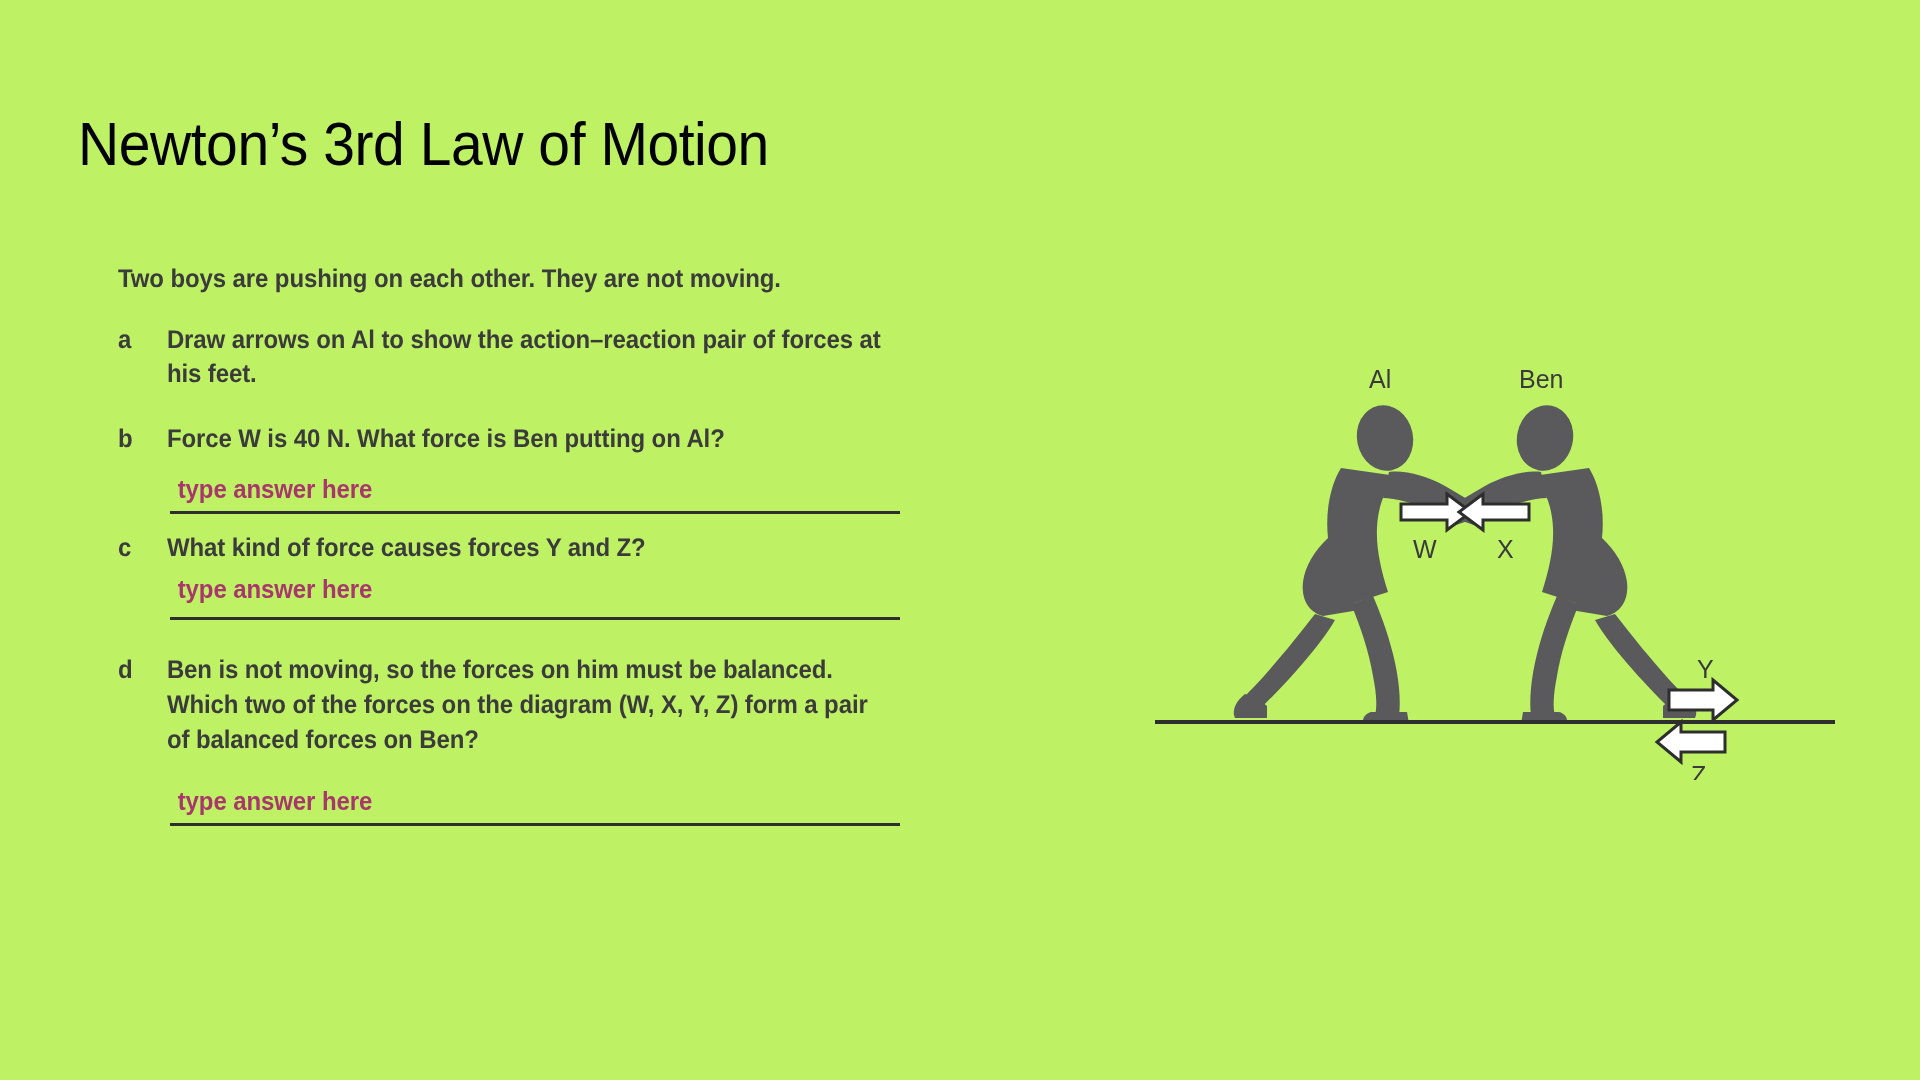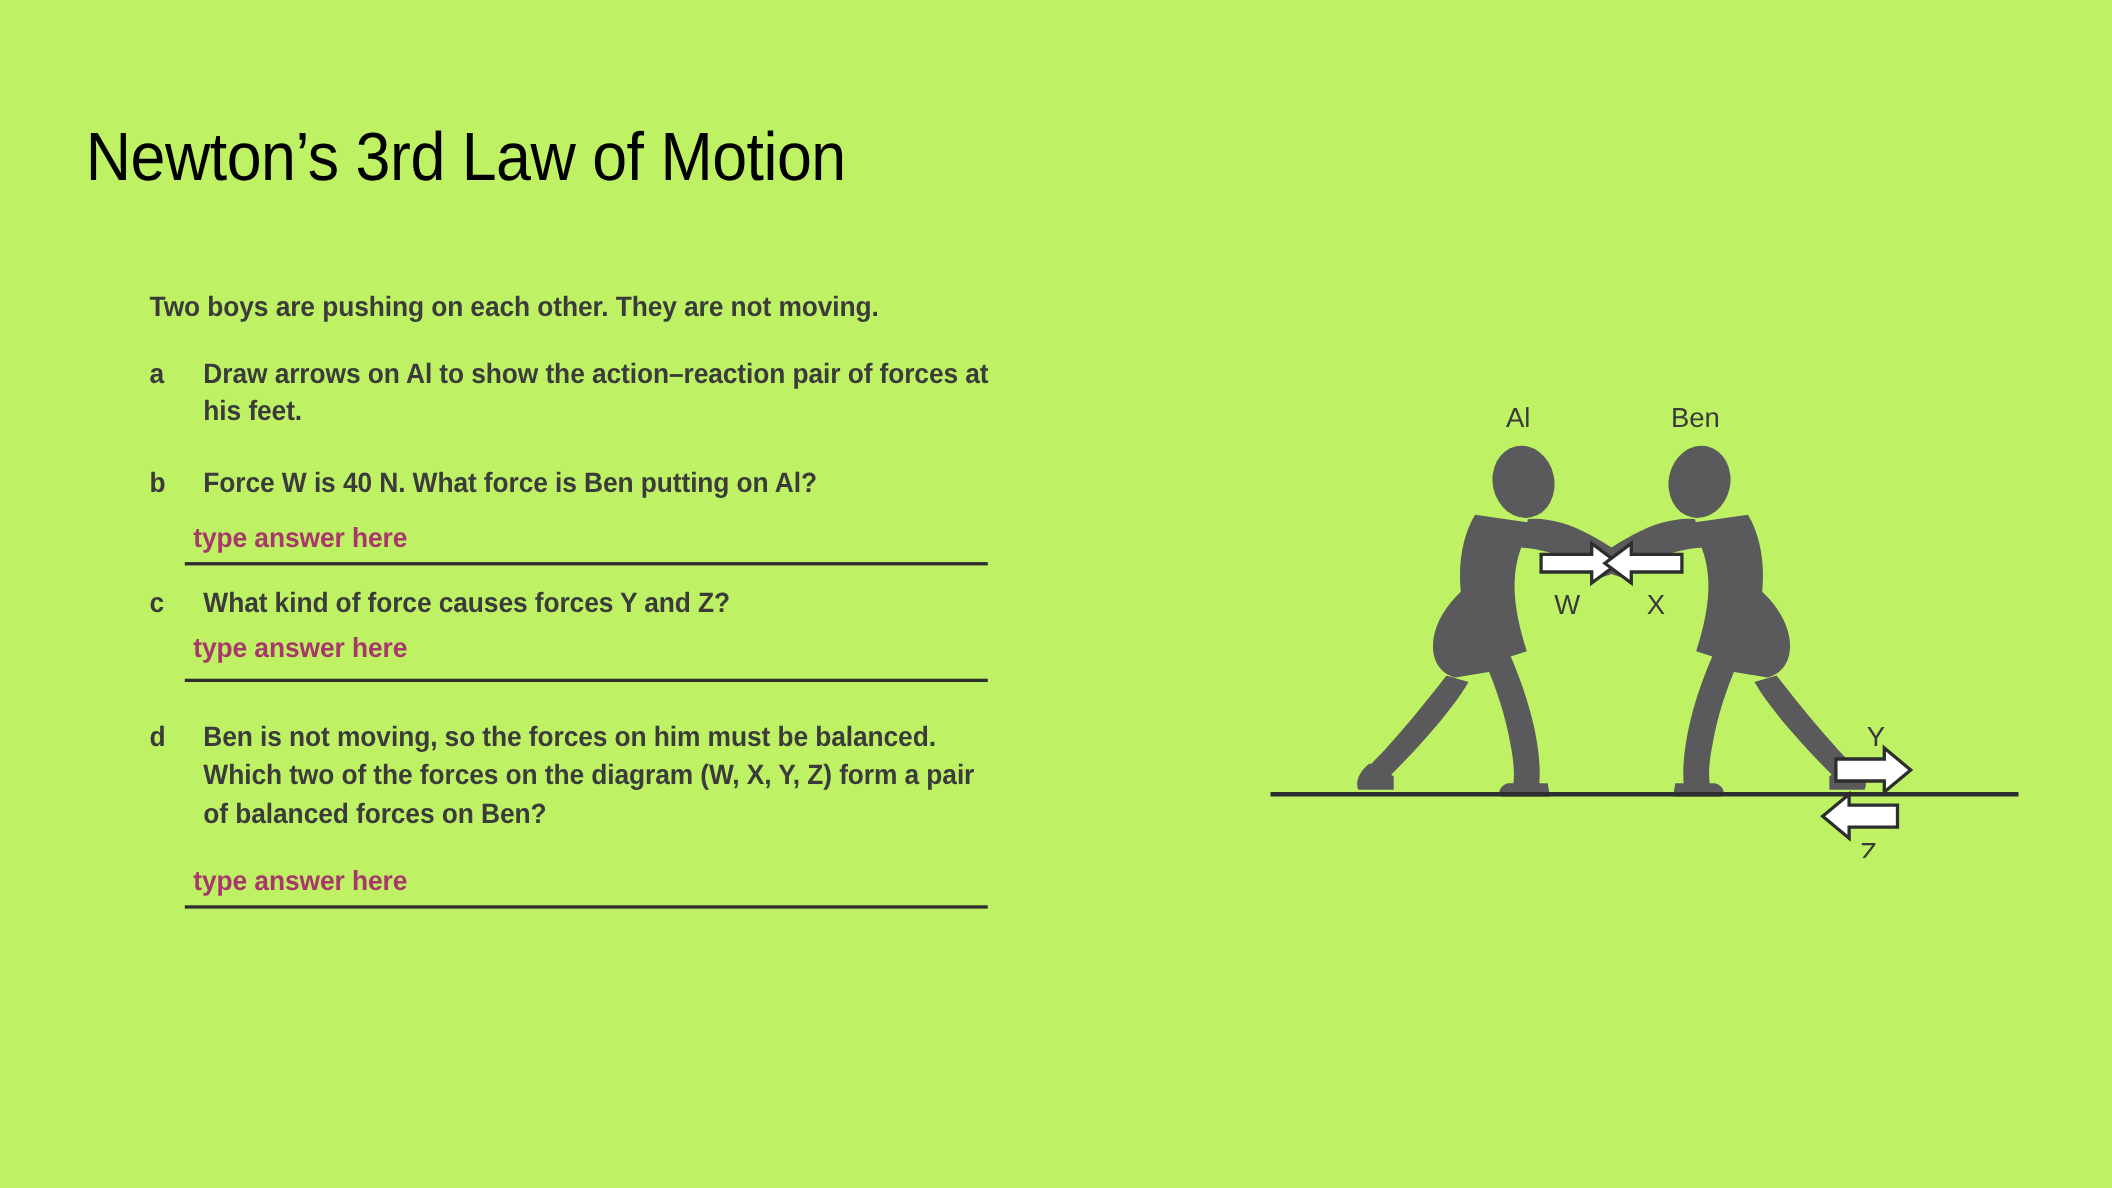--- a/index.html
+++ b/index.html
@@ -33,21 +33,21 @@
     letter-spacing: -0.5px;
     white-space: nowrap;
     font-family: "Liberation Sans", sans-serif;
     transform: scaleX(0.92);
     transform-origin: left top;
   }
 
   
   #worksheet {
     position: absolute;
-    left: 136px;
+    left: 118px;
     top: 262px;
     width: 820px;
   }
 
   .scan-text {
     color: #3b3b3b;
     font-family: "Liberation Sans", sans-serif;
     font-weight: 600;
     font-size: 25.5px;
     line-height: 1.36;
@@ -76,21 +76,21 @@
   }
   .q-body {
     flex: 1 1 auto;
   }
   .q-body b {
     font-weight: 800;
   }
 
   .answer-slot {
     position: relative;
-    margin-left: 32px;
+    margin-left: 52px;
   }
   .answer-text {
     color: #a8376b;
     font-weight: 700;
     font-size: 25px;
     letter-spacing: -0.1px;
     display: inline-block;
     padding-left: 8px;
     transform: scaleX(0.96);
     transform-origin: left top;

